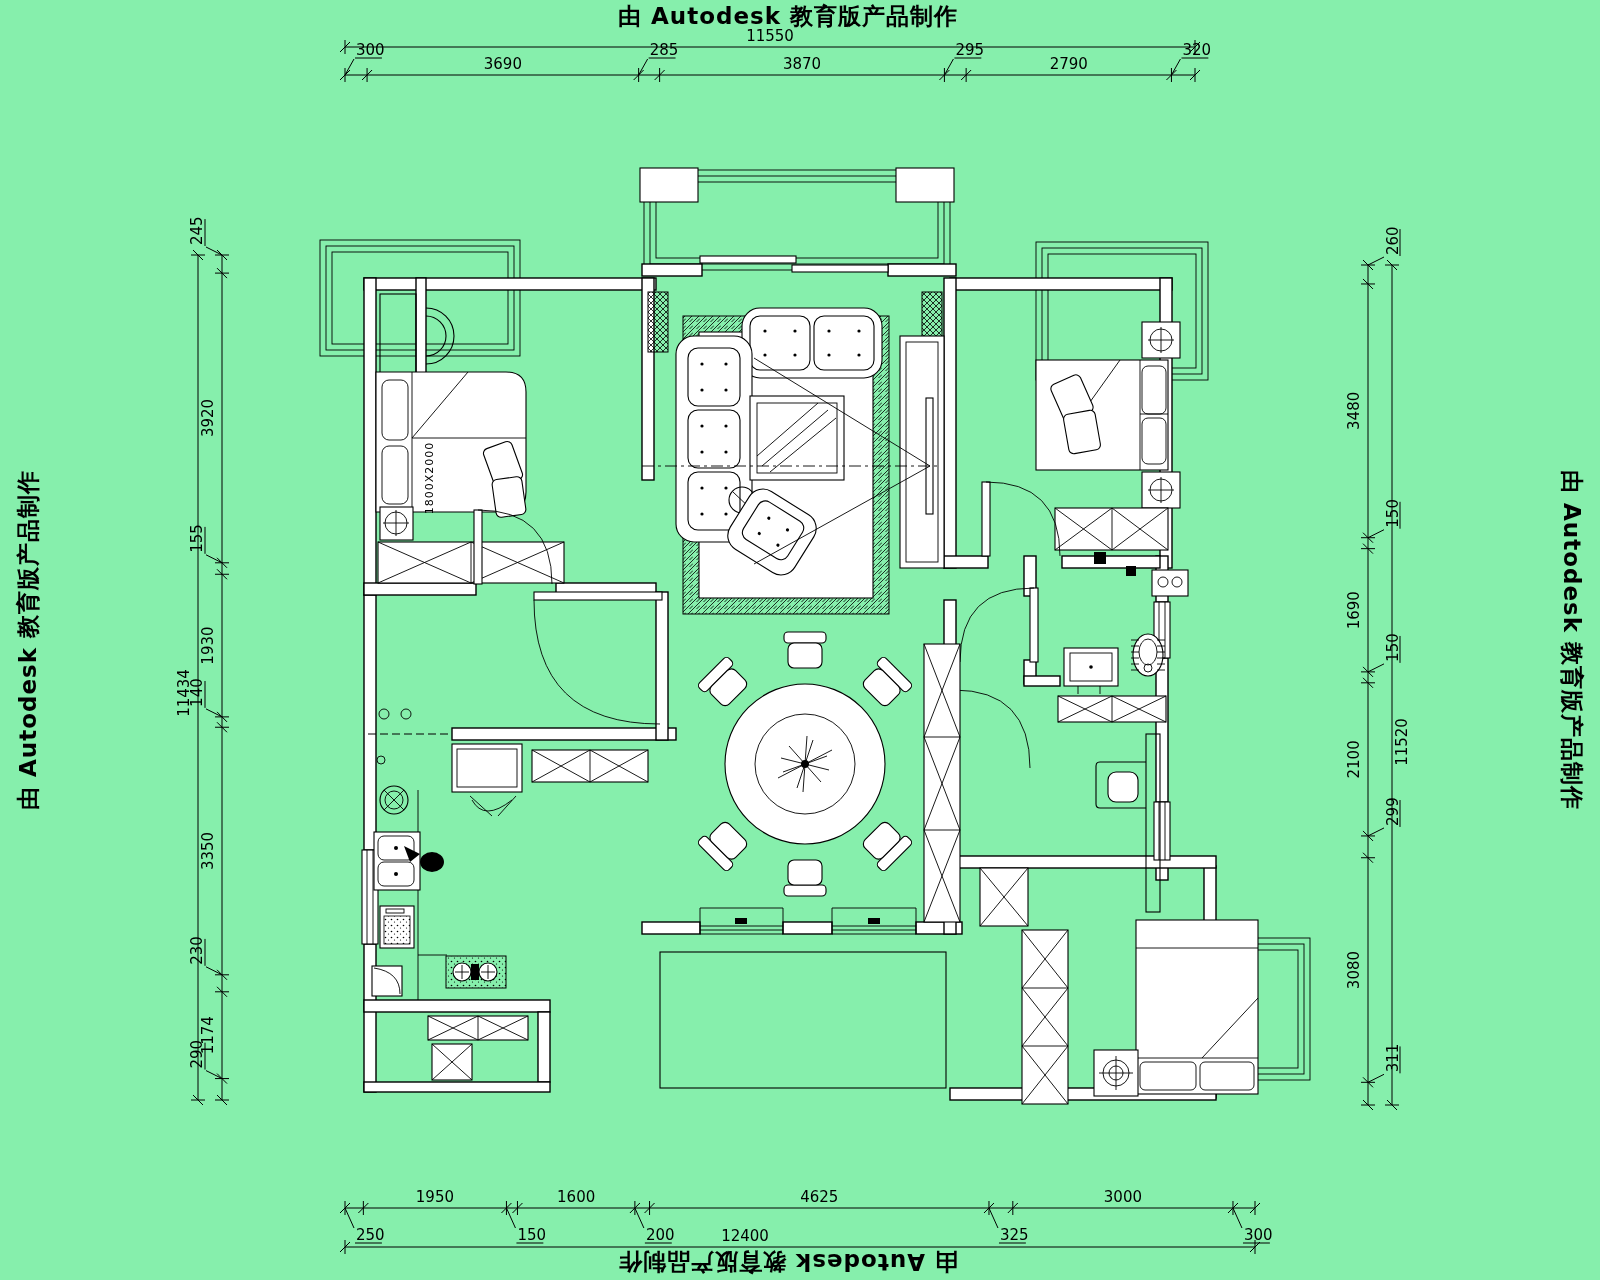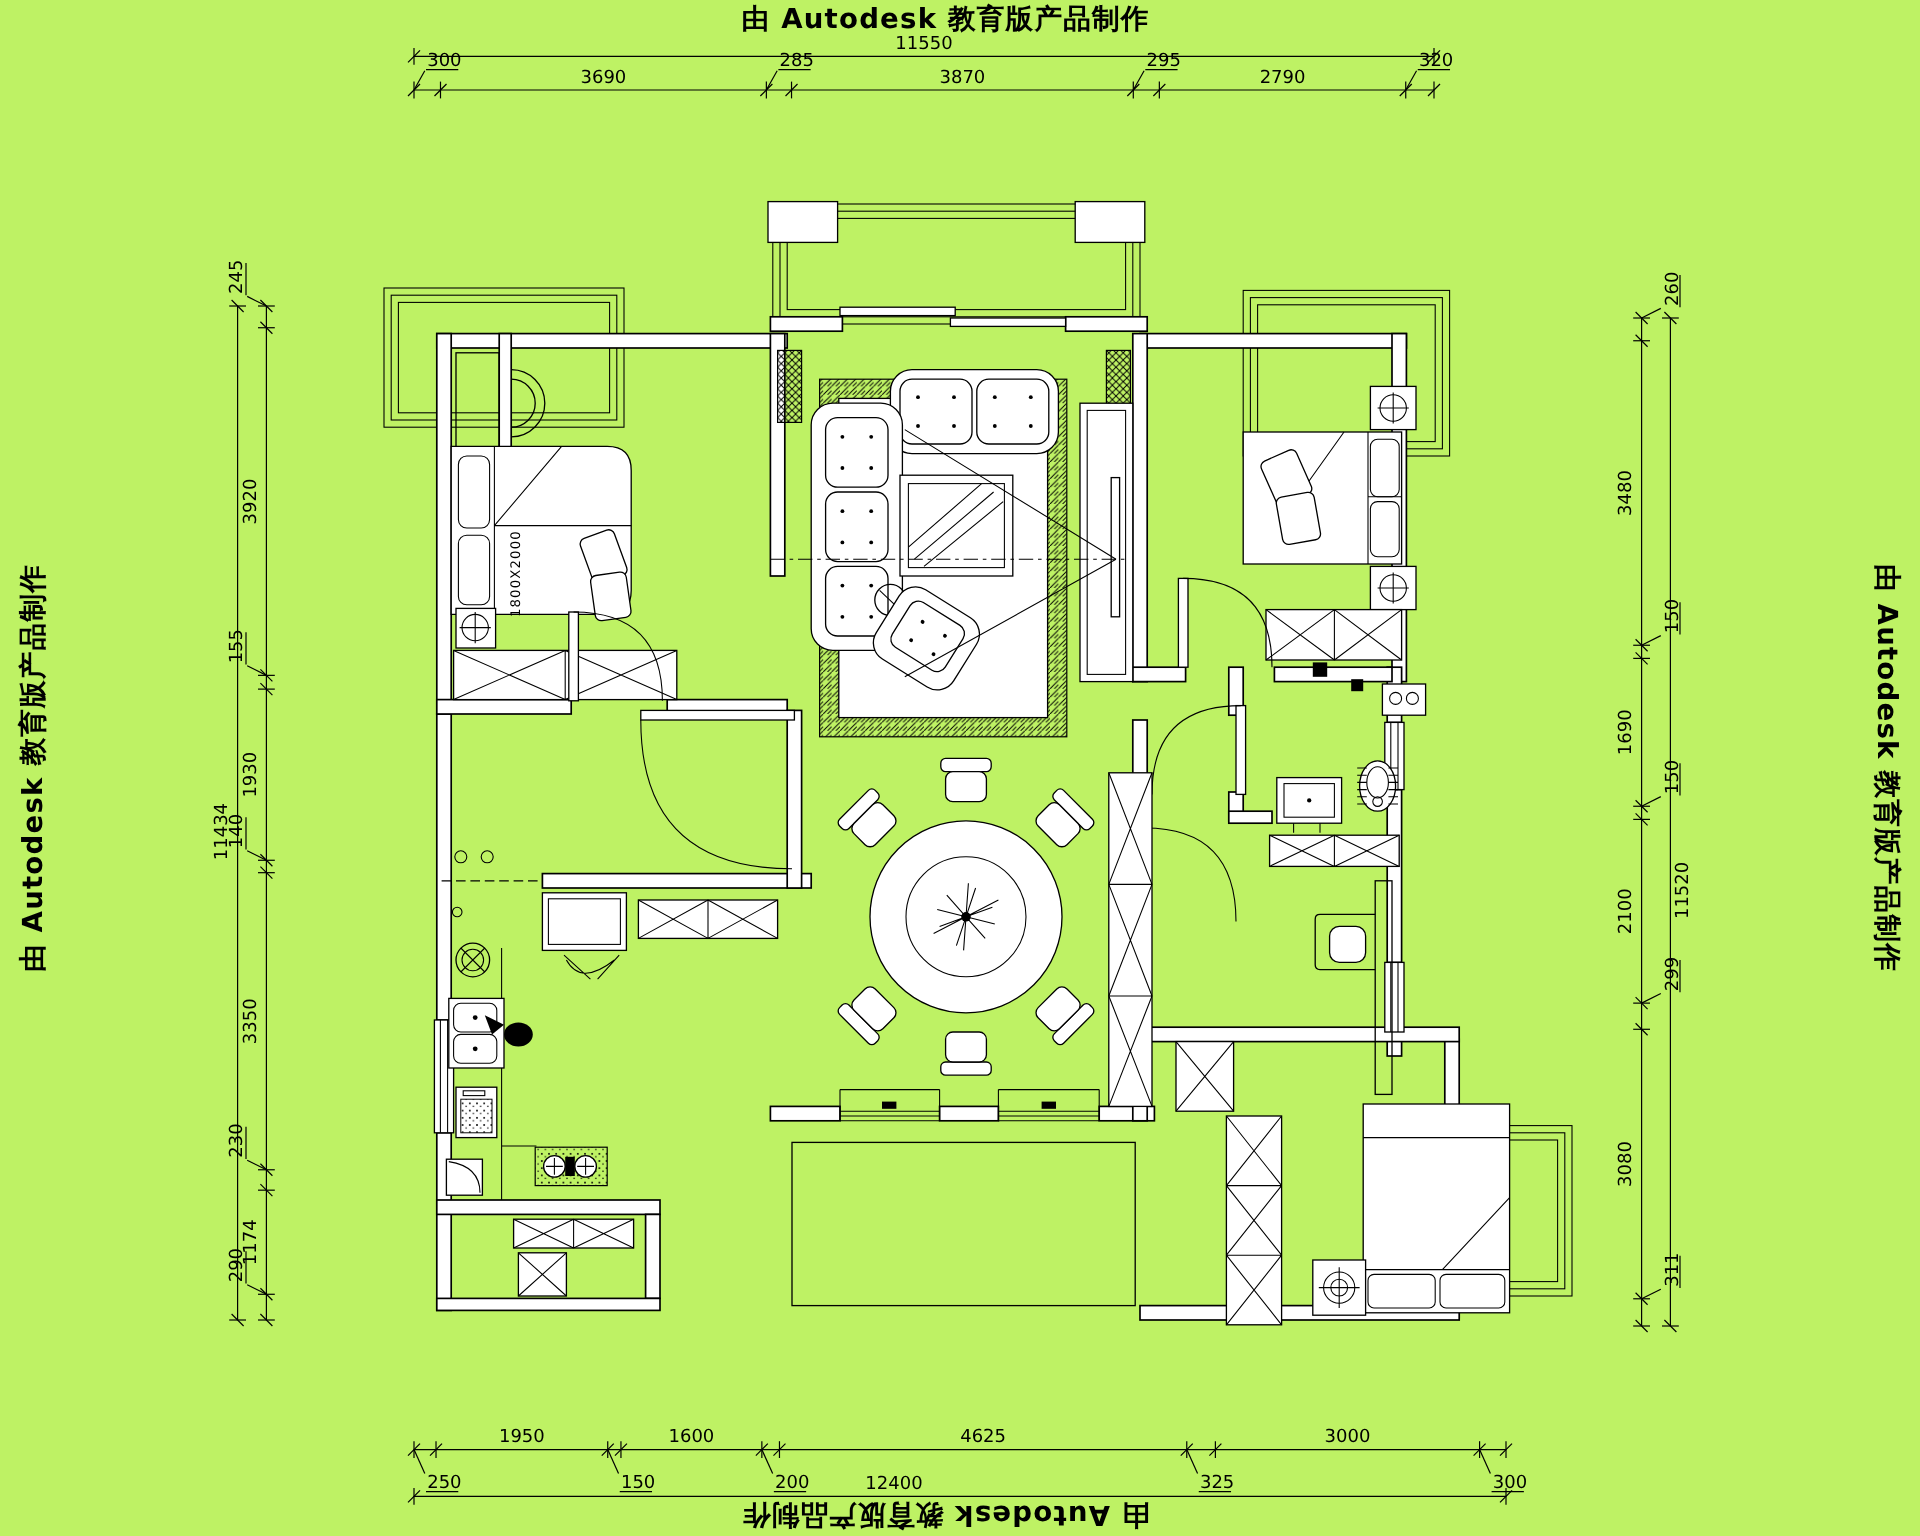--- a/index.html
+++ b/index.html
@@ -1,16 +1,16 @@
 <!DOCTYPE html>
 <html><head>
 <meta charset="utf-8">
 <style>
   html,body{margin:0;padding:0;background:#fff;}
-  .canvas{position:relative;width:1600px;height:1280px;background:#bef264;overflow:hidden;
+  .canvas{position:relative;width:1600px;height:1280px;background:#86efac;overflow:hidden;
           font-family:"DejaVu Sans",sans-serif;color:#000;}
   .banner{position:absolute;width:420px;height:32px;line-height:32px;text-align:center;
           font-size:23px;font-weight:700;letter-spacing:1px;white-space:nowrap;
           transform-origin:center;color:#000;}
   .banner.top{left:578px;top:0;}
   .banner.bottom{left:578px;top:1246px;transform:rotate(180deg);}
   .banner.left{left:-182px;top:624px;transform:rotate(-90deg);}
   .banner.right{left:1362px;top:624px;transform:rotate(90deg);}
   svg.plan{position:absolute;left:0;top:0;}
   svg .ln{stroke:#000;stroke-width:1.1;fill:none;}

